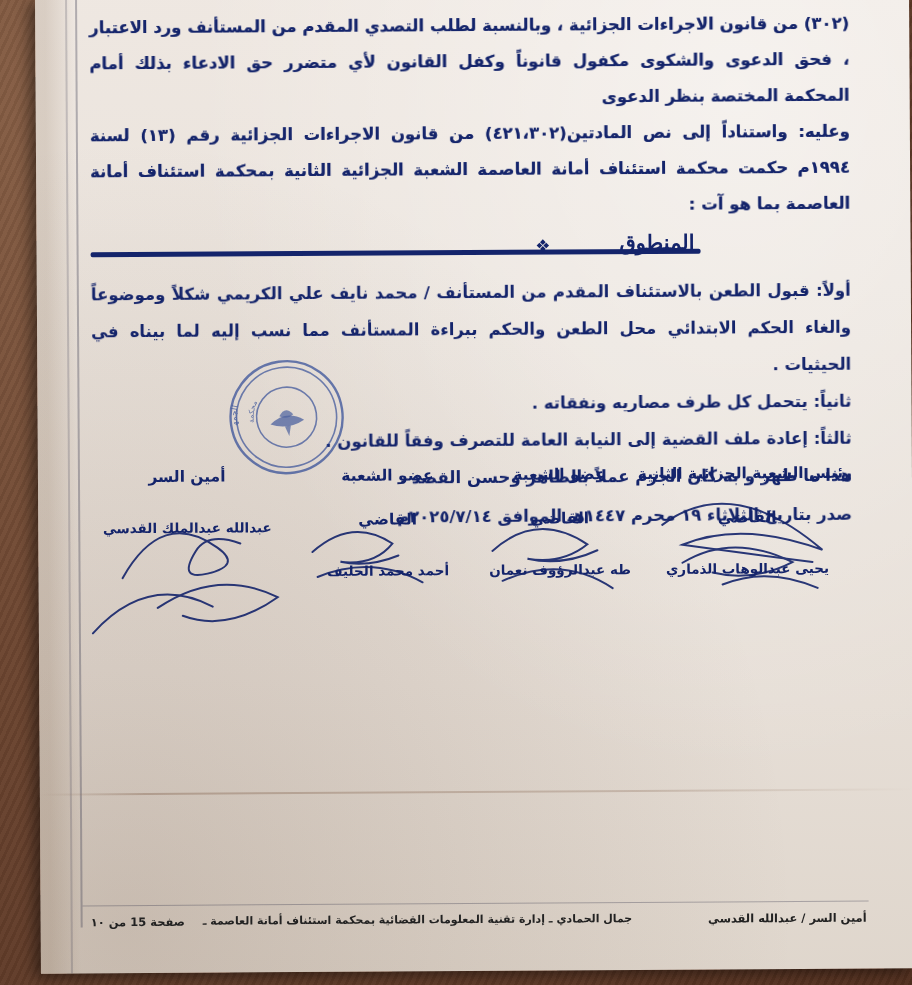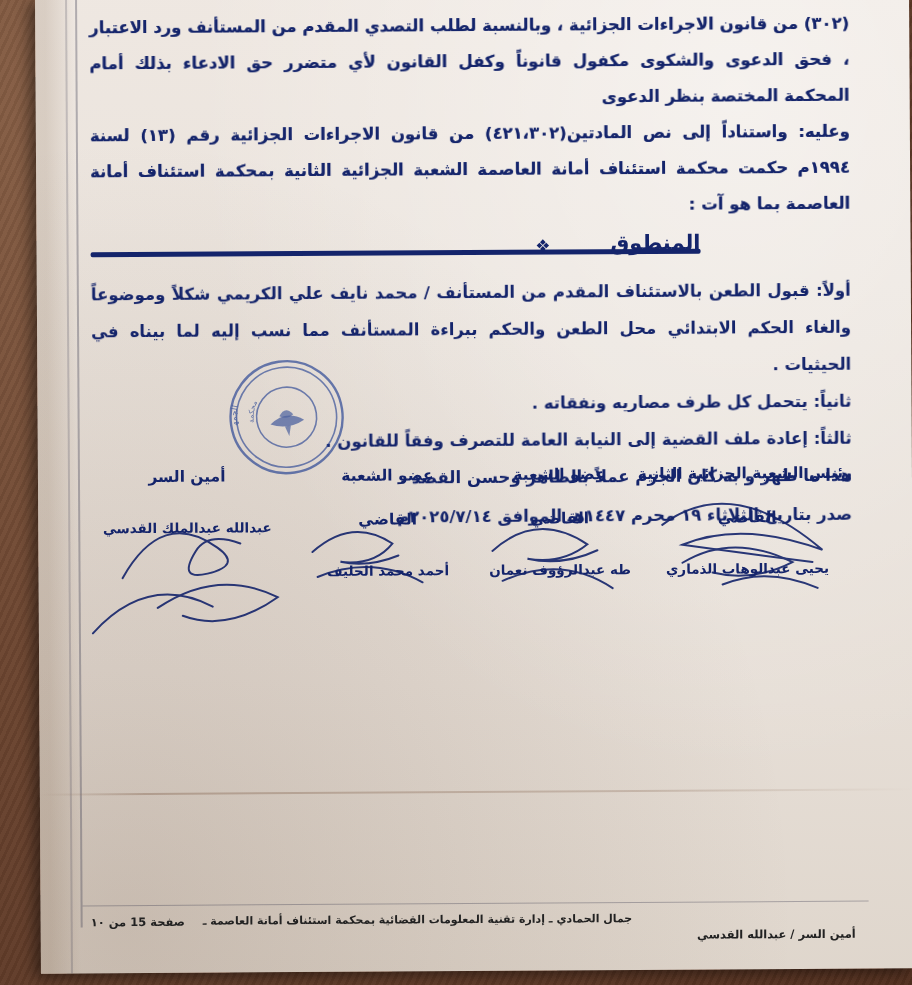--- a/index.html
+++ b/index.html
@@ -114,28 +114,29 @@
     position: absolute;
     top: 20px;
     left: 0;
     right: 150px;
     height: 5px;
     background: #14246b;
     border-radius: 2px;
   }
   .divider-row .word {
     position: absolute;
-    right: 138px;
+    right: 144px;
     top: 2px;
     font-size: 21px;
     font-weight: 700;
     color: #14246b;
     background: transparent;
     padding: 0 12px;
     letter-spacing: 3px;
+    font-family: Liberation Serif, serif;
   }
   .divider-row .orn {
     position: absolute;
     right: 300px;
     top: 6px;
     font-size: 17px;
     color: #14246b;
   }
 
   .items { margin-top: 4px; }
@@ -208,26 +209,25 @@
   .footer .line {
     position: absolute;
     left: 0;
     right: 0;
     top: -8px;
     height: 1px;
     background: rgba(60,60,80,0.35);
   }
   .f-right {
     position: absolute;
-    right: 13px;
+    right: 2px;
     top: 2px;
     font-size: 11.5px;
     font-weight: 700;
     color: #222;
-    margin-top: 16px;
   }
   .f-left {
     position: absolute;
     left: 8px;
     top: 2px;
     font-size: 11.5px;
     font-weight: 700;
     color: #222;
   }
   .f-left2 {

